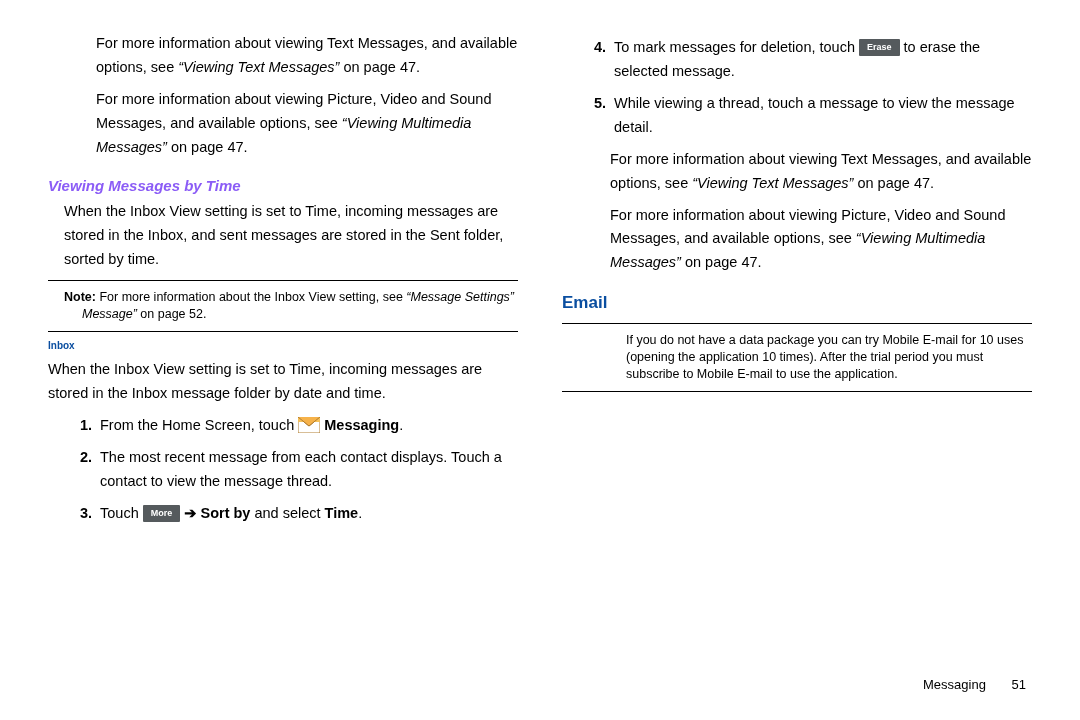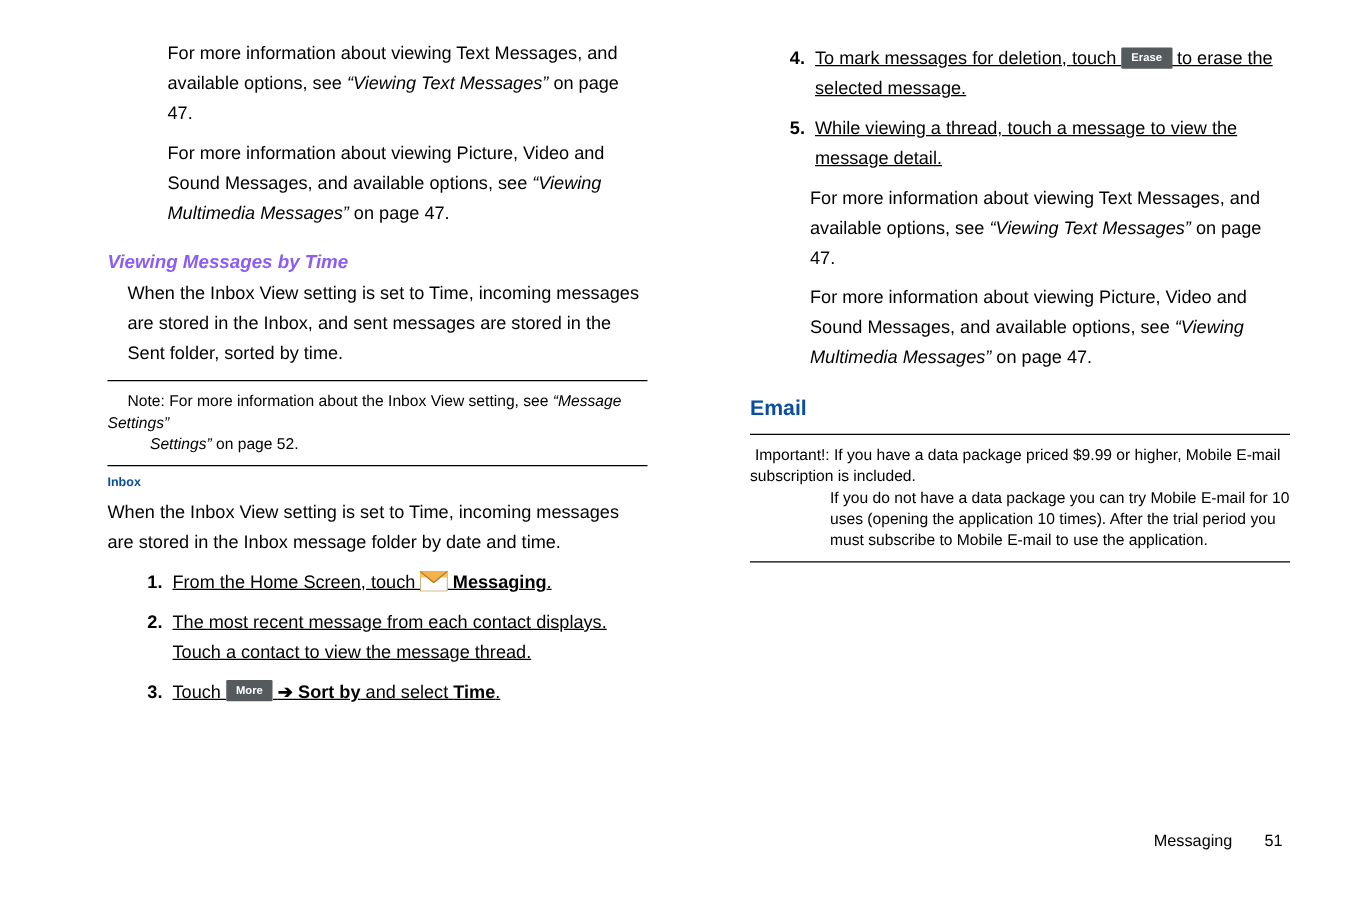--- a/index.html
+++ b/index.html
@@ -15,21 +15,20 @@
   }
   .page {
     display: flex;
     padding: 32px 48px 10px 48px;
     column-gap: 44px;
   }
   .col {
     flex: 1;
     min-width: 0;
     line-height: 1.65;
-    margin-left: 38px;
   }
   p { margin: 0 0 8px 0; }
   .italic { font-style: italic; }
   .bold { font-weight: bold; }
   .section-blue {
     color: #8b5cf6;
     font-weight: bold;
     font-style: italic;
     font-size: 15px;
     margin-top: 14px;
@@ -52,28 +51,27 @@
   .hr {
     border: none;
     border-top: 1.5px solid #000;
     margin: 6px 0;
   }
   .note-block {
     font-size: 12.5px;
     line-height: 1.35;
     padding: 2px 0;
   }
-  .note-block .label { font-weight: normal; }
+  .note-block .label { font-weight: bold; }
   .note-indent { padding-left: 34px; display:block;}
   .important-indent { padding-left: 64px; display:block;}
   ol.steps {
     list-style: decimal;
     margin: 4px 0 0 0;
     padding-left: 48px;
-    text-decoration: underline;
   }
   ol.steps > li {
     padding-left: 4px;
     margin-bottom: 8px;
   }
   ol.steps > li::marker { font-weight: bold; }
   .softkey {
     display: inline-block;
     background: #555a5d;
     color: #fff;
@@ -90,21 +88,21 @@
     display: inline-block;
     width: 22px;
     height: 16px;
     vertical-align: middle;
     position: relative;
     top: -1px;
   }
   .arrow { font-weight: bold; }
   .footer {
     position: absolute;
-    bottom: 40px;
+    bottom: 28px;
     right: 54px;
     font-size: 13px;
   }
   .footer .pg { margin-left: 22px; }
   .cont {  }
   .reg {
     font-size: 0.7em;
     vertical-align: super;
     line-height: 0;
   }
@@ -121,21 +119,21 @@
     <p style="padding-left:48px;">
       <span>For more information about viewing Picture, Video and Sound Messages, and available options, see </span><span class="italic">“Viewing Multimedia Messages”</span><span> on page 47.</span>
     </p>
 
     <div class="section-blue">Viewing Messages by Time</div>
     <p style="padding-left:16px;">When the Inbox View setting is set to Time, incoming messages are stored in the Inbox, and sent messages are stored in the Sent folder, sorted by time.</p>
 
     <hr class="hr">
     <div class="note-block">
       <span style="padding-left:16px;"><span class="label">Note:</span><span> For more information about the Inbox View setting, see </span><span class="italic">“Message Settings”</span></span>
-      <span class="note-indent"><span class="italic" style="font-style:italic;">Settings”</span><span> on page 52.</span></span>
+      <span class="note-indent"><span class="italic" style="font-style:italic;">Message”</span><span> on page 52.</span></span>
     </div>
     <hr class="hr">
 
     <div class="sub-blue">Inbox</div>
     <p>When the Inbox View setting is set to Time, incoming messages are stored in the Inbox message folder by date and time.</p>
 
     <ol class="steps">
       <li>
         <span>From the Home Screen, touch </span>
         <span class="msg-icon">
@@ -172,21 +170,20 @@
       <span>For more information about viewing Text Messages, and available options, see </span><span class="italic">“Viewing Text Messages”</span><span> on page 47.</span>
     </p>
     <p style="padding-left:48px;">
       <span>For more information about viewing Picture, Video and Sound Messages, and available options, see </span><span class="italic">“Viewing Multimedia Messages”</span><span> on page 47.</span>
     </p>
 
     <div class="email-header">Email</div>
 
     <hr class="hr">
     <div class="note-block">
-      <span style="padding-left:4px;"><span class="label">Important!:</span><span> If you have a data package priced $9.99 or higher, Mobile E-mail subscription is included.</span></span>
       <span class="important-indent">If you do not have a data package you can try Mobile E-mail for 10 uses (opening the application 10 times). After the trial period you must subscribe to Mobile E-mail to use the application.</span>
     </div>
     <hr class="hr">
   </div>
 
 </div>
 
 <div class="footer">
   <span>Messaging</span>
   <span class="pg">51</span>

